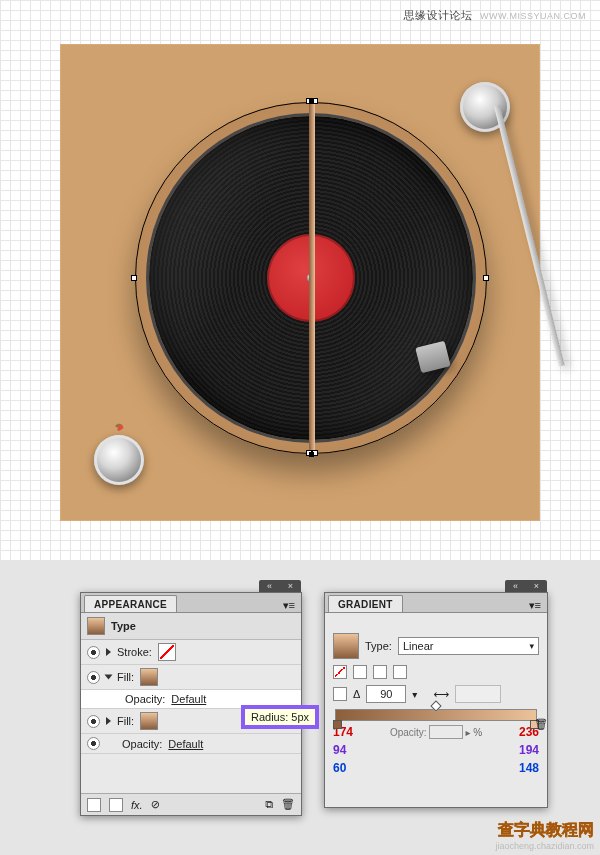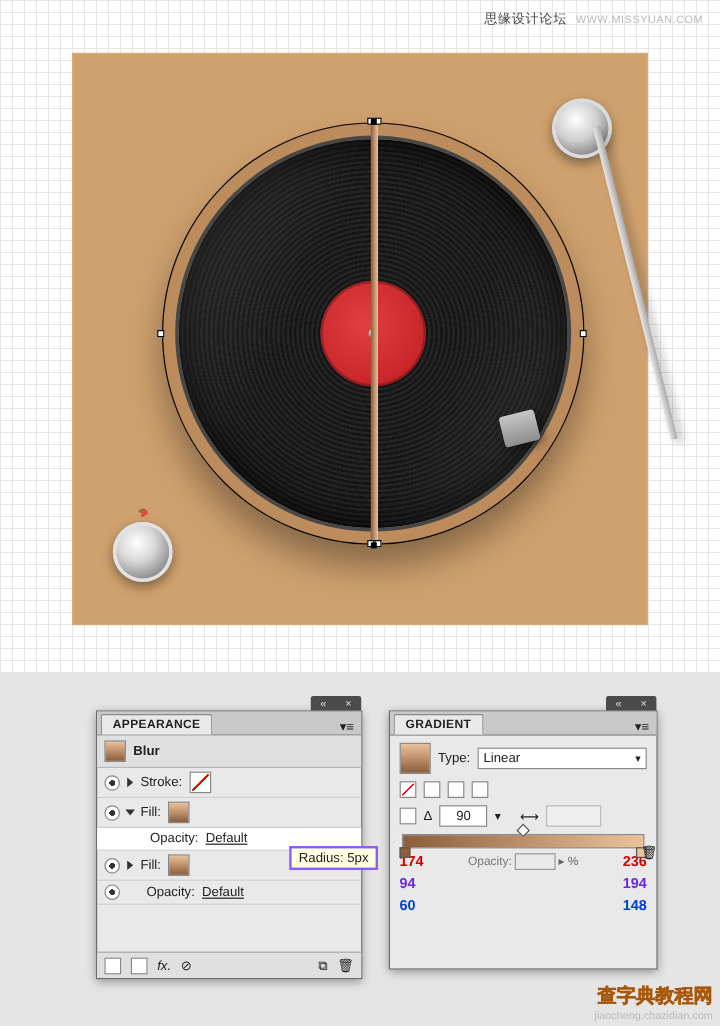--- a/index.html
+++ b/index.html
@@ -98,29 +98,29 @@
     background:linear-gradient(180deg,#ecc29a,#8b5e3c);}
   .no-stroke{width:18px;height:18px;border:1px solid #888;background:#fff;position:relative;display:inline-block;}
   .no-stroke::after{content:"";position:absolute;inset:1px;background:linear-gradient(to top left,transparent 45%,red 45%,red 55%,transparent 55%);}
   .row{display:flex;align-items:center;gap:6px;padding:3px 6px;border-bottom:1px solid #cfcfcf;}
   .row .eye{width:13px;height:13px;border:1px solid #888;border-radius:50%;
     background:radial-gradient(circle at 50% 50%,#333 0 30%,#fff 31% 100%);}
   .row .tri{width:0;height:0;border-top:4px solid transparent;border-bottom:4px solid transparent;border-left:5px solid #333;}
   .row .tri.open{transform:rotate(90deg);}
   .row.sub{background:#fff;}
   .row.sel{background:#6a93d4;color:#fff;}
-  .tooltip{position:absolute;left:160px;top:112px;background:#ffffe1;border:2px solid #8b5cf6;
+  .tooltip{position:absolute;left:160px;top:112px;background:#ffffe1;border:4px solid #8b5cf6;
     padding:2px 6px;font-size:11px;white-space:nowrap;z-index:3;}
   .pA .footer{position:absolute;bottom:0;left:0;right:0;height:22px;background:#e0e0e0;
     border-top:1px solid #aaa;display:flex;align-items:center;gap:8px;padding:0 6px;}
   .ic{width:14px;height:14px;border:1px solid #888;background:#fff;display:inline-block;}
 
   
   .pG{left:324px;top:32px;width:224px;height:216px;}
-  .pG .body{padding:6px 8px 4px;}
+  .pG .body{padding:6px 8px 4px;margin-top:14px;}
   .gline{display:flex;align-items:center;gap:6px;margin-bottom:6px;}
   .gswatch{width:26px;height:26px;border:1px solid #888;background:linear-gradient(180deg,#ecc29a,#8b5e3c);}
   .mini-no{width:14px;height:14px;}
   .field{height:18px;border:1px solid #8a8a8a;background:#fff;padding:0 4px;display:flex;align-items:center;flex:1;}
   .field .dd{margin-left:auto;font-size:9px;}
   .ang{width:40px;height:18px;border:1px solid #8a8a8a;background:#fff;display:flex;align-items:center;justify-content:center;}
   .slider-track{height:12px;border:1px solid #888;background:linear-gradient(90deg,#8b5e3c,#ecc29a);position:relative;margin:6px 2px 2px;}
   .stop{position:absolute;bottom:-9px;width:9px;height:9px;border:1px solid #555;background:#8b5e3c;}
   .stop.right{background:#ecc29a;}
   .diamond{position:absolute;top:-8px;width:8px;height:8px;border:1px solid #555;background:#fff;transform:rotate(45deg);left:50%;margin-left:-4px;}
@@ -184,21 +184,21 @@
     <div class="close-strip">
       <span>«</span>
       <span>×</span>
     </div>
     <div class="tabbar">
       <div class="tab">APPEARANCE</div>
       <span style="margin-left:auto;margin-right:6px;font-size:11px">▾≡</span>
     </div>
     <div class="hdr">
       <span class="swatch"></span>
-      <b>Blur</b>
+      <b>Type</b>
     </div>
 
     <div class="row">
       <span class="eye"></span>
       <span class="tri"></span>
       <span>Stroke:</span>
       <span class="no-stroke"></span>
     </div>
 
     <div class="row">

